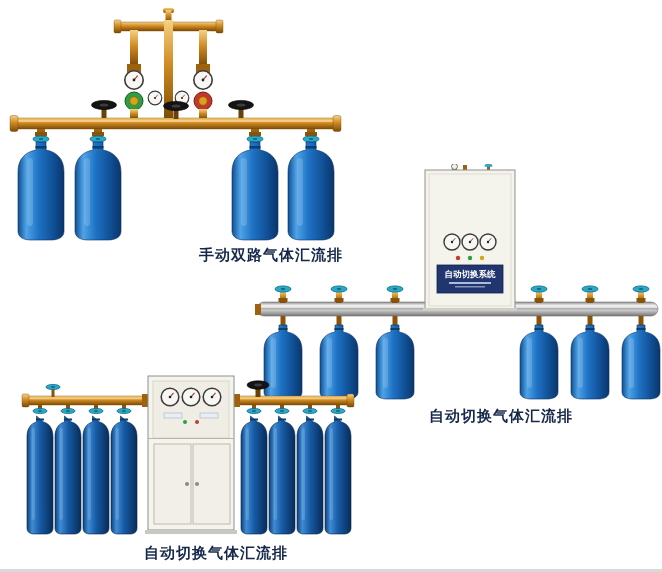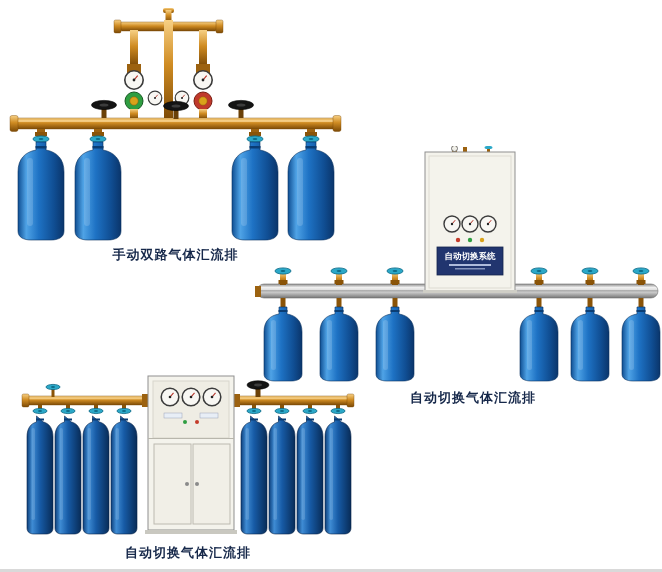--- a/index.html
+++ b/index.html
@@ -7,30 +7,30 @@
   body {
     position:relative;
     background:#ffffff;
     font-family:"Liberation Sans", sans-serif;
     overflow:hidden;
   }
   .canvas { position:absolute; inset:0; }
   figure { position:absolute; }
   figcaption {
     position:absolute;
-    font-size:13px;
+    font-size:15px;
     font-weight:bold;
     color:#16284a;
     letter-spacing:1px;
-    text-align:center;
+    text-align:right;
     white-space:nowrap;
   }
   #product1 { left:8px;   top:6px;   width:335px; height:262px; }
   #product1 figcaption { left:0; right:0; top:240px; }
-  #product2 { left:253px; top:146px; width:409px; height:260px; }
+  #product2 { left:253px; top:164px; width:409px; height:260px; }
   #product2 figcaption { left:120px; width:200px; top:243px; }
   #product3 { left:18px;  top:372px; width:340px; height:196px; }
   #product3 figcaption { left:70px; width:200px; top:172px; }
   svg { display:block; }
   svg text { font-family:"Liberation Sans", sans-serif; }
   .bottom-strip {
     position:absolute; left:0; right:0; bottom:0; height:3px;
     background:#d9d9d9;
   }
 </style>

